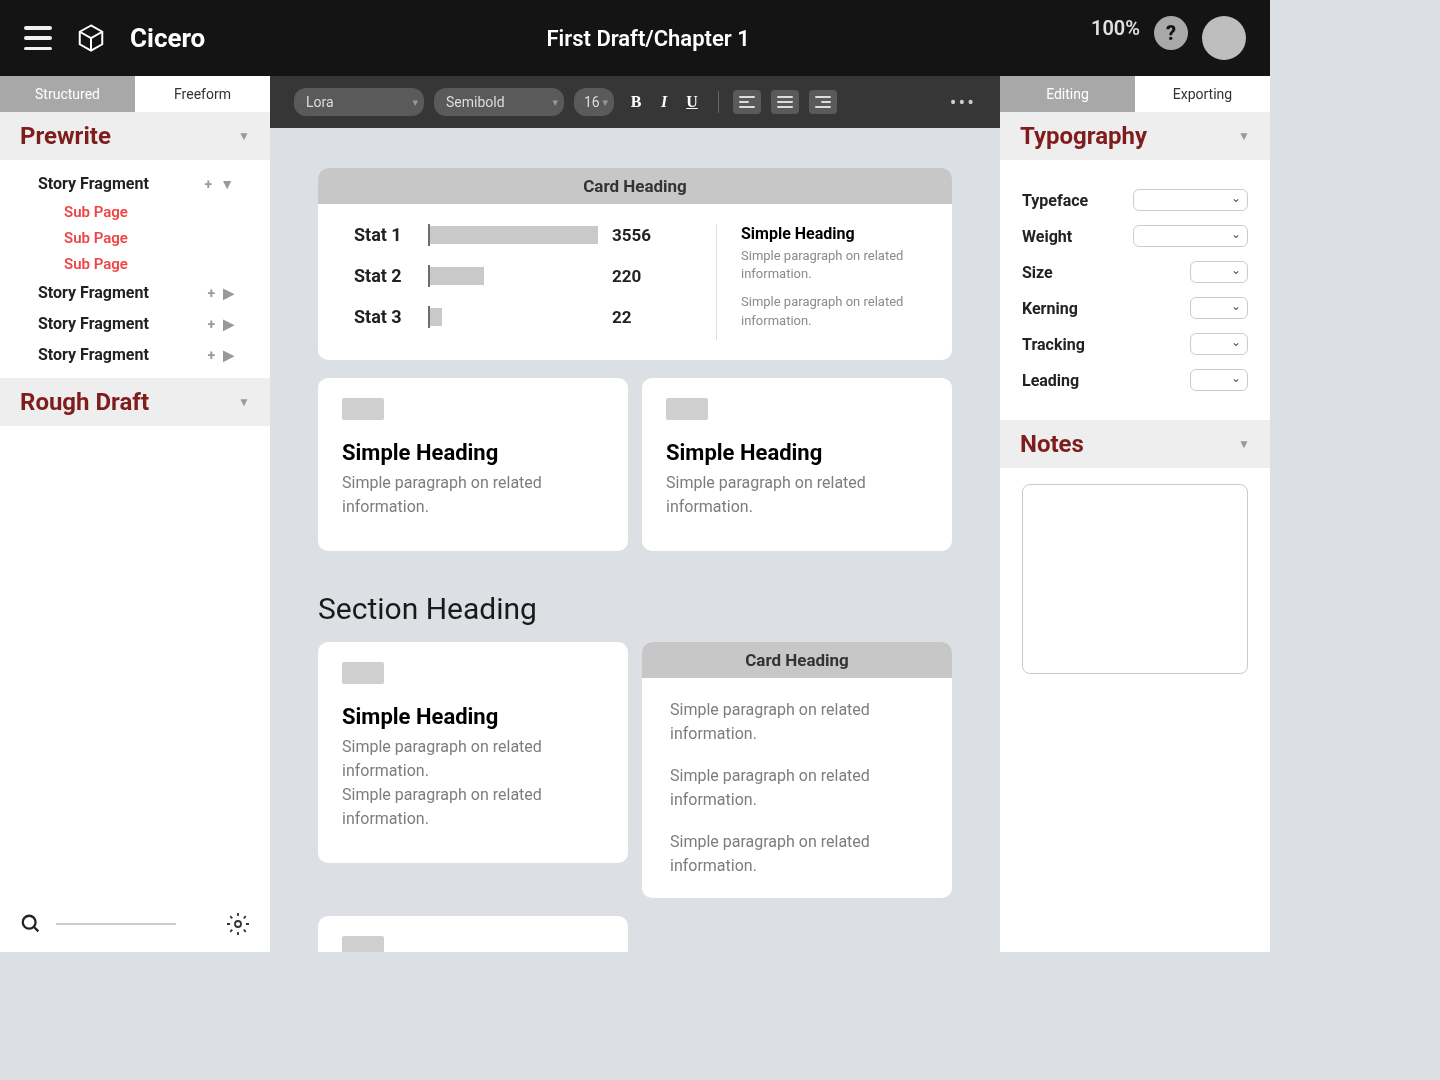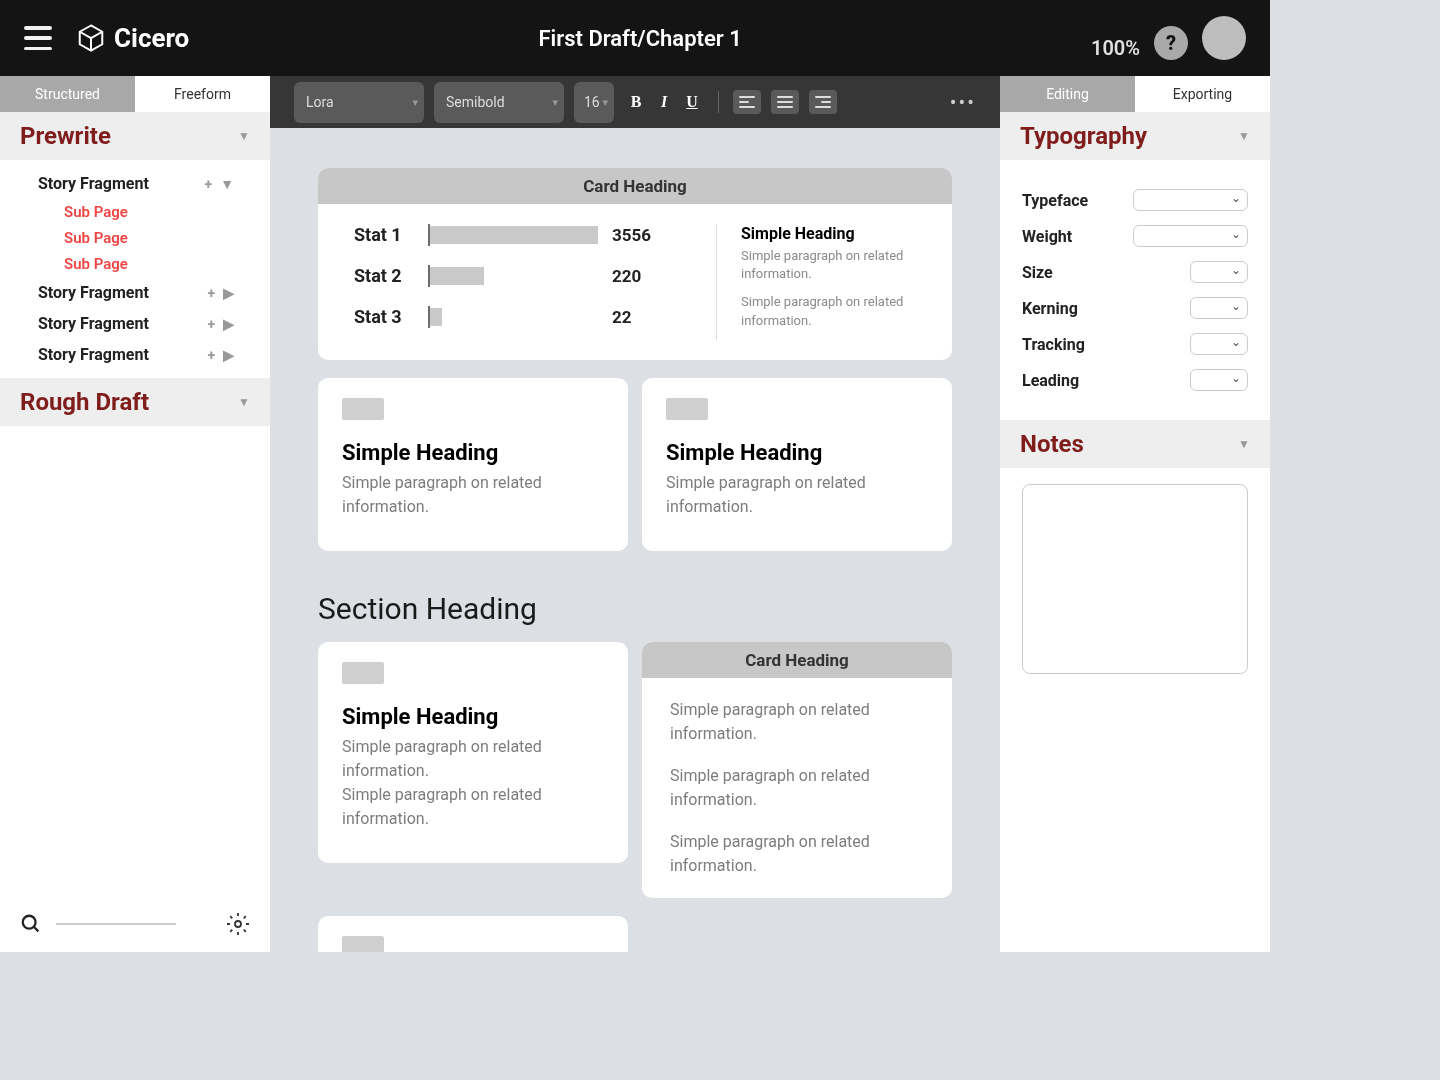--- a/index.html
+++ b/index.html
@@ -1,25 +1,25 @@
 <!DOCTYPE html>
 <html><head>
 <meta charset="utf-8">
 <style>
 *{box-sizing:border-box;margin:0;padding:0}
 body{font-family:-apple-system,BlinkMacSystemFont,"Segoe UI",Roboto,sans-serif;background:#dcdfe3;width:1270px;height:952px;overflow:hidden}
 
 .topbar{background:#141414;height:76px;display:flex;align-items:center;color:#fff;padding:0 24px}
 .hamburger{width:28px;height:24px;display:flex;flex-direction:column;justify-content:space-between;cursor:pointer;margin-right:24px}
 .hamburger span{height:3.5px;background:#f0f0f0;border-radius:2px}
-.logo-wrap{display:flex;align-items:center;gap:8px}
+.logo-wrap{display:flex;align-items:center;gap:24px}
 .cube-icon{width:30px;height:30px}
 .app-name{font-size:26px;font-weight:700}
 .doc-title{flex:1;text-align:center;font-size:22px;font-weight:600;color:#fff}
-.topbar-right{display:flex;align-items:flex-end;gap:14px}
+.topbar-right{display:flex;align-items:flex-start;gap:14px}
 .zoom{font-size:20px;font-weight:600;color:#e0e0e0}
 .help-btn{width:34px;height:34px;border-radius:50%;background:#a9a9a9;display:flex;align-items:center;justify-content:center;color:#111;font-weight:800;font-size:20px}
 .avatar{width:44px;height:44px;border-radius:50%;background:#bdbdbd}
 
 .main{display:flex;height:876px}
 .sidebar-left{width:270px;background:#fff;display:flex;flex-direction:column}
 .tabs{display:flex;height:36px}
 .tab{flex:1;display:flex;align-items:center;justify-content:center;font-size:14px;cursor:pointer}
 .tab.inactive{background:#a8a8a8;color:#fff}
 .tab.active{background:#fff;color:#333}
@@ -29,21 +29,21 @@
 .tree{padding:8px 0}
 .frag{display:flex;align-items:center;padding:6px 36px 6px 38px;font-size:16px;font-weight:700;color:#222}
 .frag .actions{margin-left:auto;display:flex;gap:8px;color:#999;font-size:14px}
 .sub{padding:4px 20px 4px 64px;font-size:15px;font-weight:600;color:#ef4444}
 .sl-footer{margin-top:auto;display:flex;align-items:center;gap:14px;padding:16px 20px}
 .search-line{flex:1;height:2px;background:#ccc;max-width:120px}
 .gear-ico{margin-left:auto;font-size:22px;color:#444}
 
 .canvas{flex:1;background:#dcdfe3;display:flex;flex-direction:column;min-width:0}
 .toolbar{background:#363636;height:52px;display:flex;align-items:center;gap:10px;padding:0 24px;position:relative}
-.tb-select{background:#5a5a5a;color:#ddd;border-radius:6px;height:41px;display:flex;align-items:center;padding:0 18px 0 12px;font-size:14px;position:relative}
+.tb-select{background:#5a5a5a;color:#ddd;border-radius:12px;height:28px;display:flex;align-items:center;padding:0 18px 0 12px;font-size:14px;position:relative}
 .tb-select::after{content:"▾";position:absolute;right:6px;color:#999;font-size:11px}
 .tb-select.sm{padding:0 18px 0 10px}
 .tb-fmt{display:flex;gap:4px}
 .fmt-btn{width:24px;height:24px;display:flex;align-items:center;justify-content:center;color:#fff;font-size:16px;font-family:Georgia,serif;cursor:pointer}
 .fmt-btn.b{font-weight:800}
 .fmt-btn.i{font-style:italic;font-weight:600}
 .fmt-btn.u{text-decoration:underline;font-weight:600}
 .tb-div{width:1px;height:22px;background:#666;margin:0 4px}
 .align-btn{width:28px;height:24px;background:#5a5a5a;border-radius:4px;display:flex;flex-direction:column;justify-content:center;gap:3px;padding:0 6px;cursor:pointer}
 .align-btn span{height:2px;background:#ddd;border-radius:1px}

